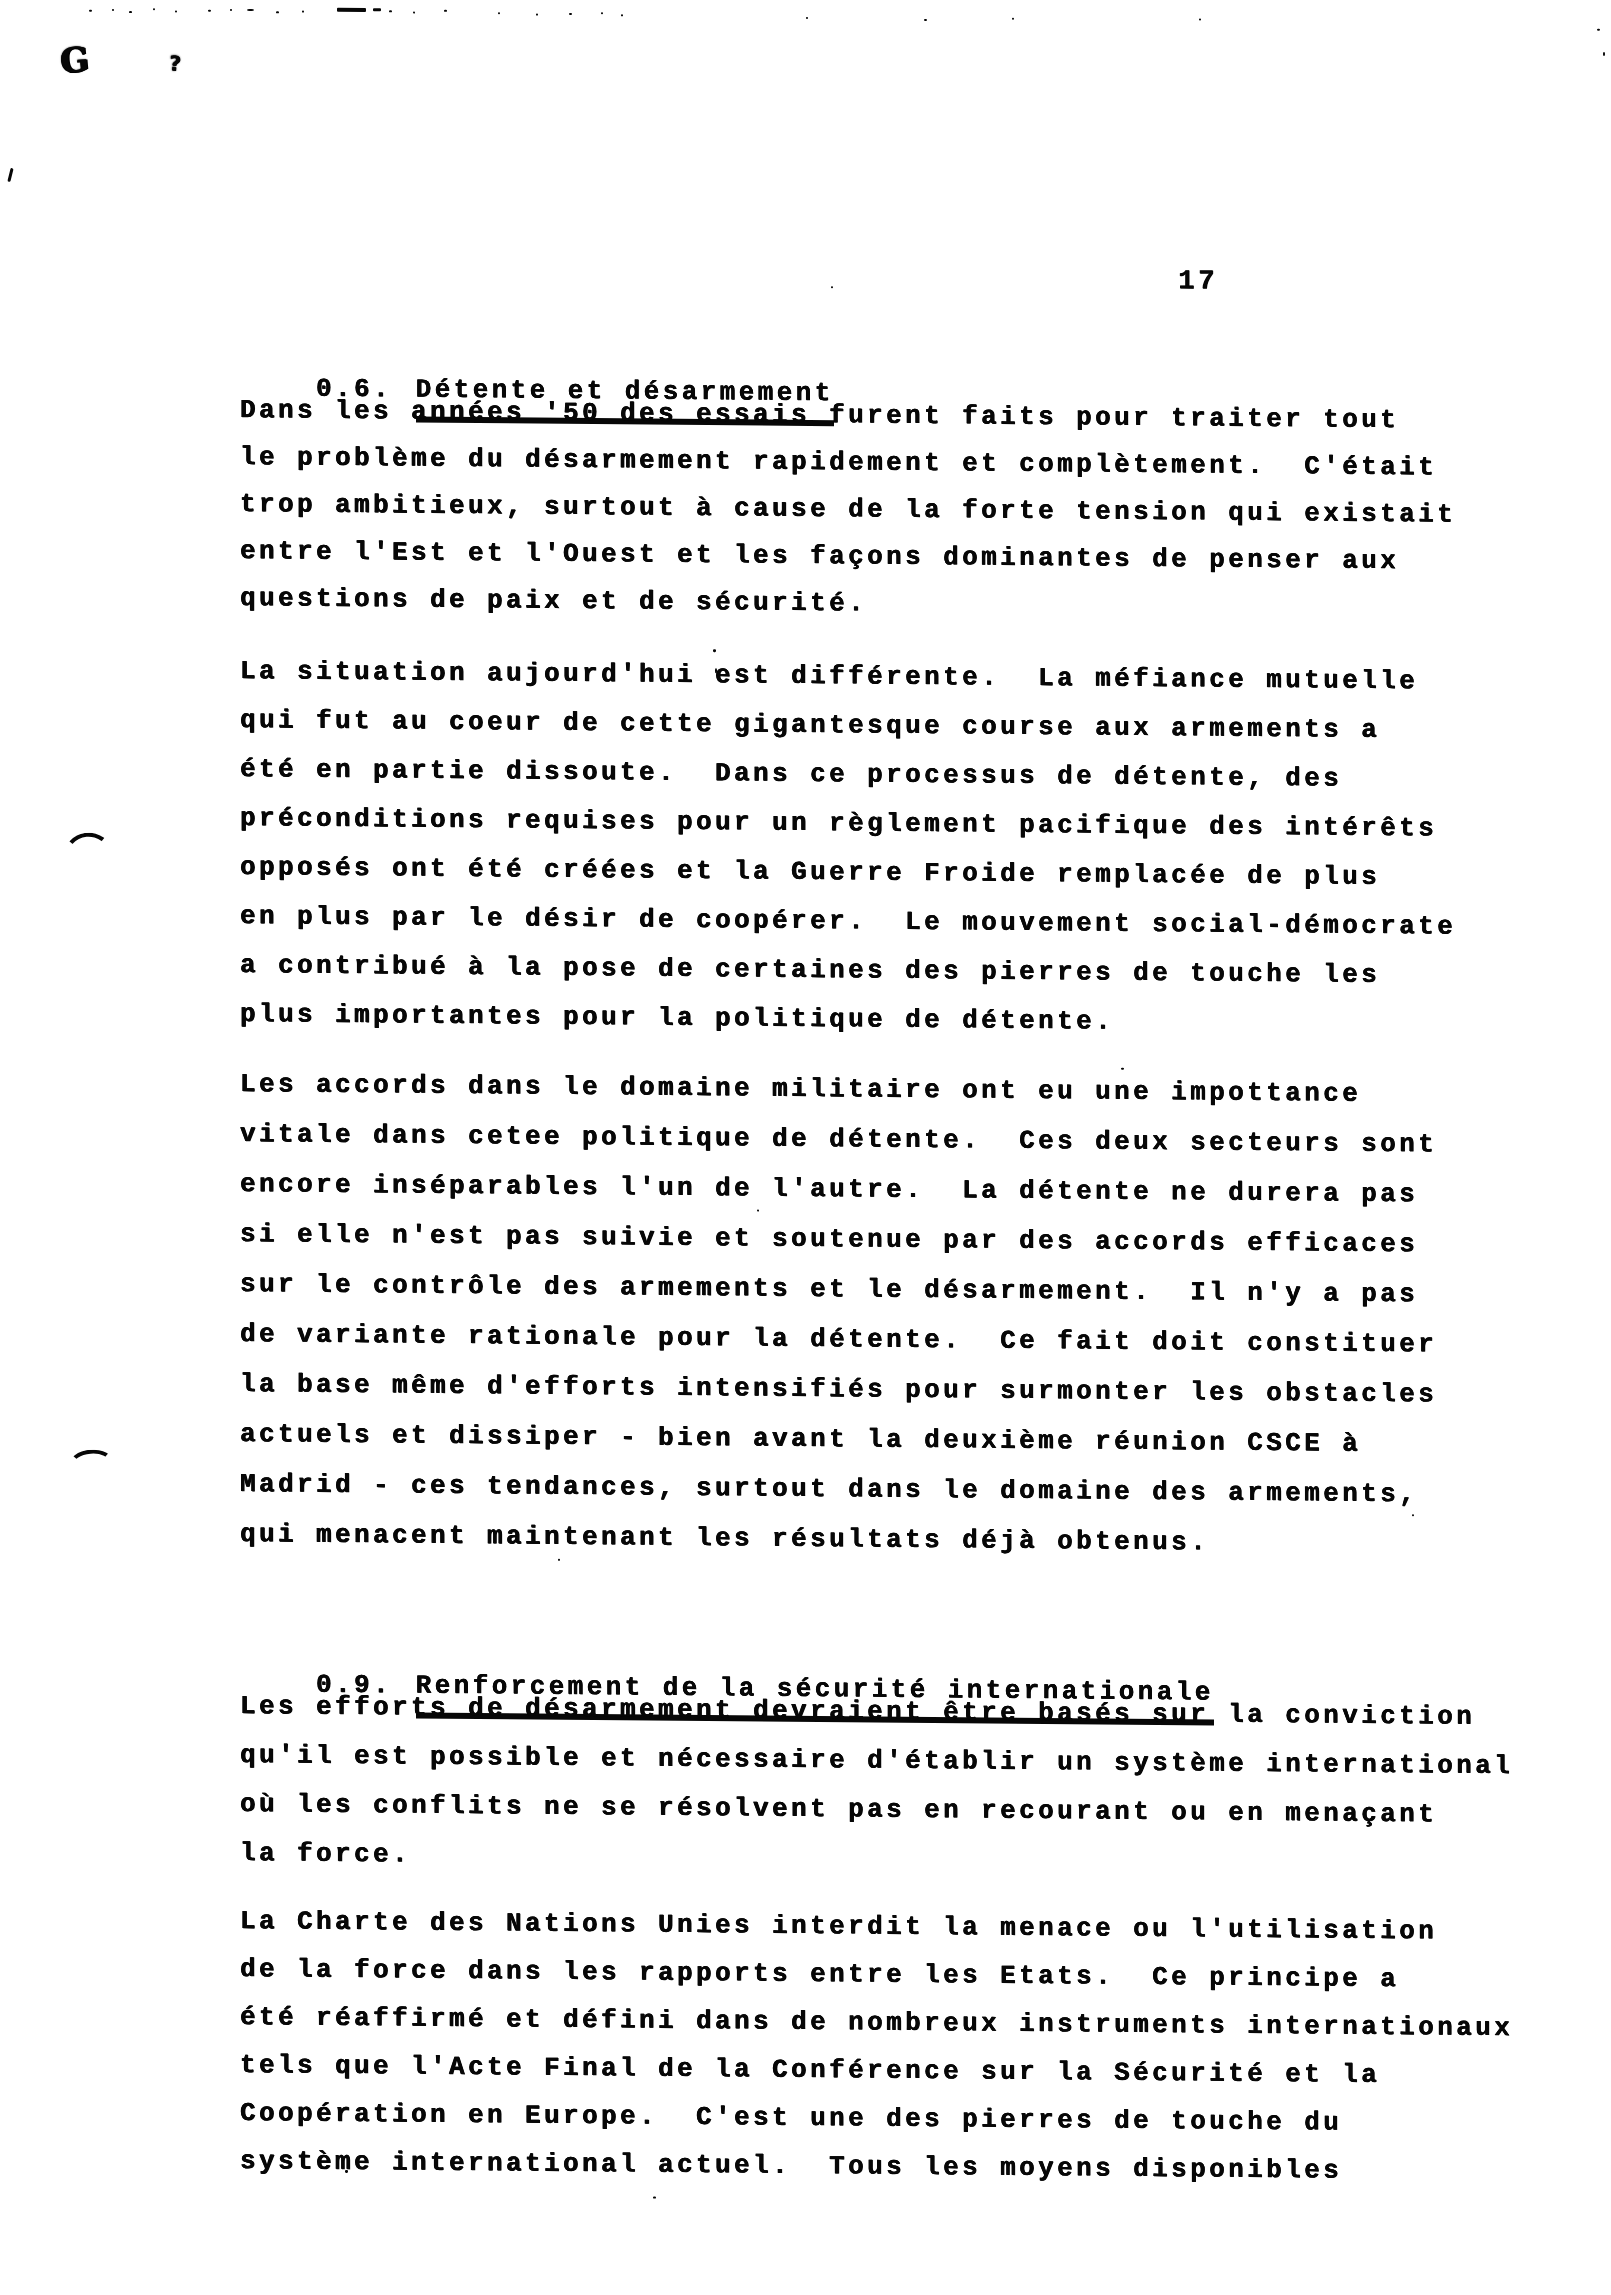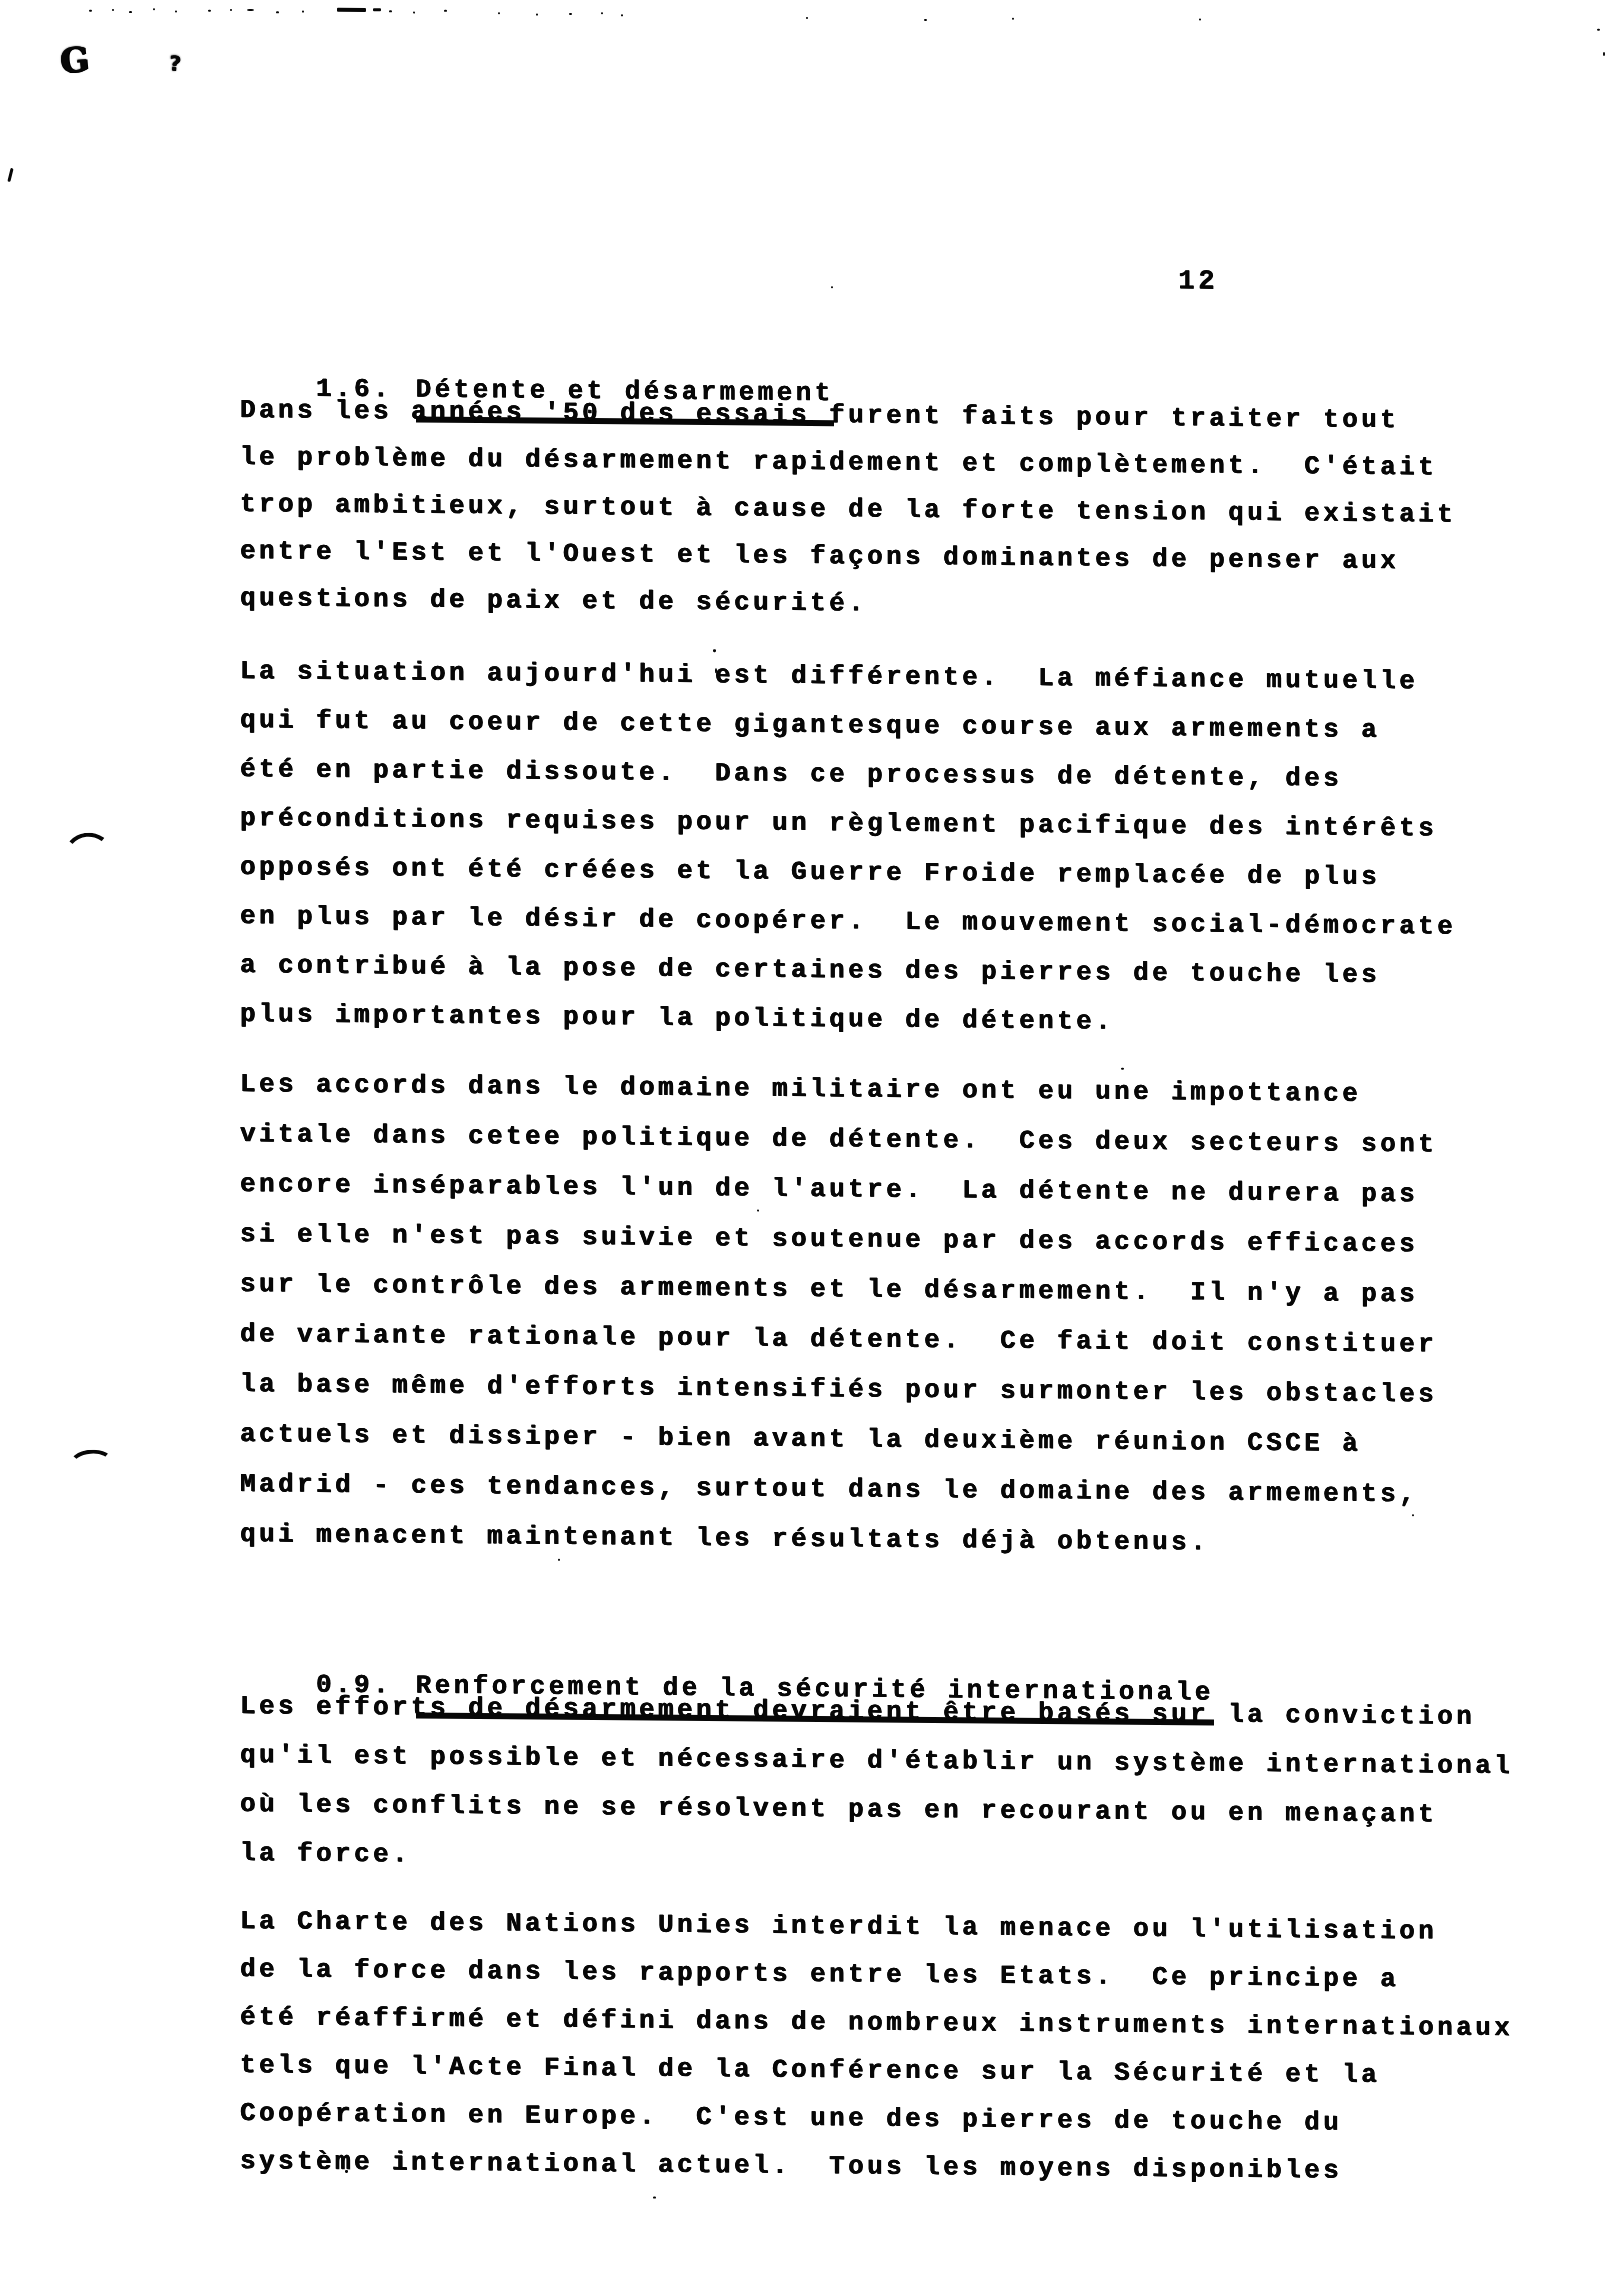--- a/index.html
+++ b/index.html
@@ -149,24 +149,24 @@
     <div class="speck" style="left:713px;top:645px;width:2.5px;height:2.5px"></div>
     <div class="speck" style="left:715px;top:664px;width:2px;height:4.9px"></div>
     <div class="speck" style="left:757px;top:1205px;width:2px;height:2px"></div>
     <div class="speck" style="left:1121px;top:1060px;width:2.5px;height:2px"></div>
     <div class="speck" style="left:558px;top:1556px;width:2px;height:2px"></div>
     <div class="speck" style="left:1412px;top:1504px;width:2px;height:2px"></div>
     <div class="speck" style="left:345px;top:2169px;width:2.5px;height:2.5px"></div>
     <div class="speck" style="left:653px;top:2193px;width:2.5px;height:2px"></div>
   </div>
 
-  <div class="page-number">12</div>
+  <div class="page-number">17</div>
 
   <div class="heading typewritten" id="heading-1-2">
-    <span class="sec-num">1.6.</span><span class="sec-title">Détente et désarmement</span>
+    <span class="sec-num">0.6.</span><span class="sec-title">Détente et désarmement</span>
   </div>
 
   <div class="para typewritten" id="para-1">
     <div class="line">Dans les années '50 des essais furent faits pour traiter tout</div>
     <div class="line">le problème du désarmement rapidement et complètement.  C'était</div>
     <div class="line">trop ambitieux, surtout à cause de la forte tension qui existait</div>
     <div class="line">entre l'Est et l'Ouest et les façons dominantes de penser aux</div>
     <div class="line">questions de paix et de sécurité.</div>
   </div>
 

